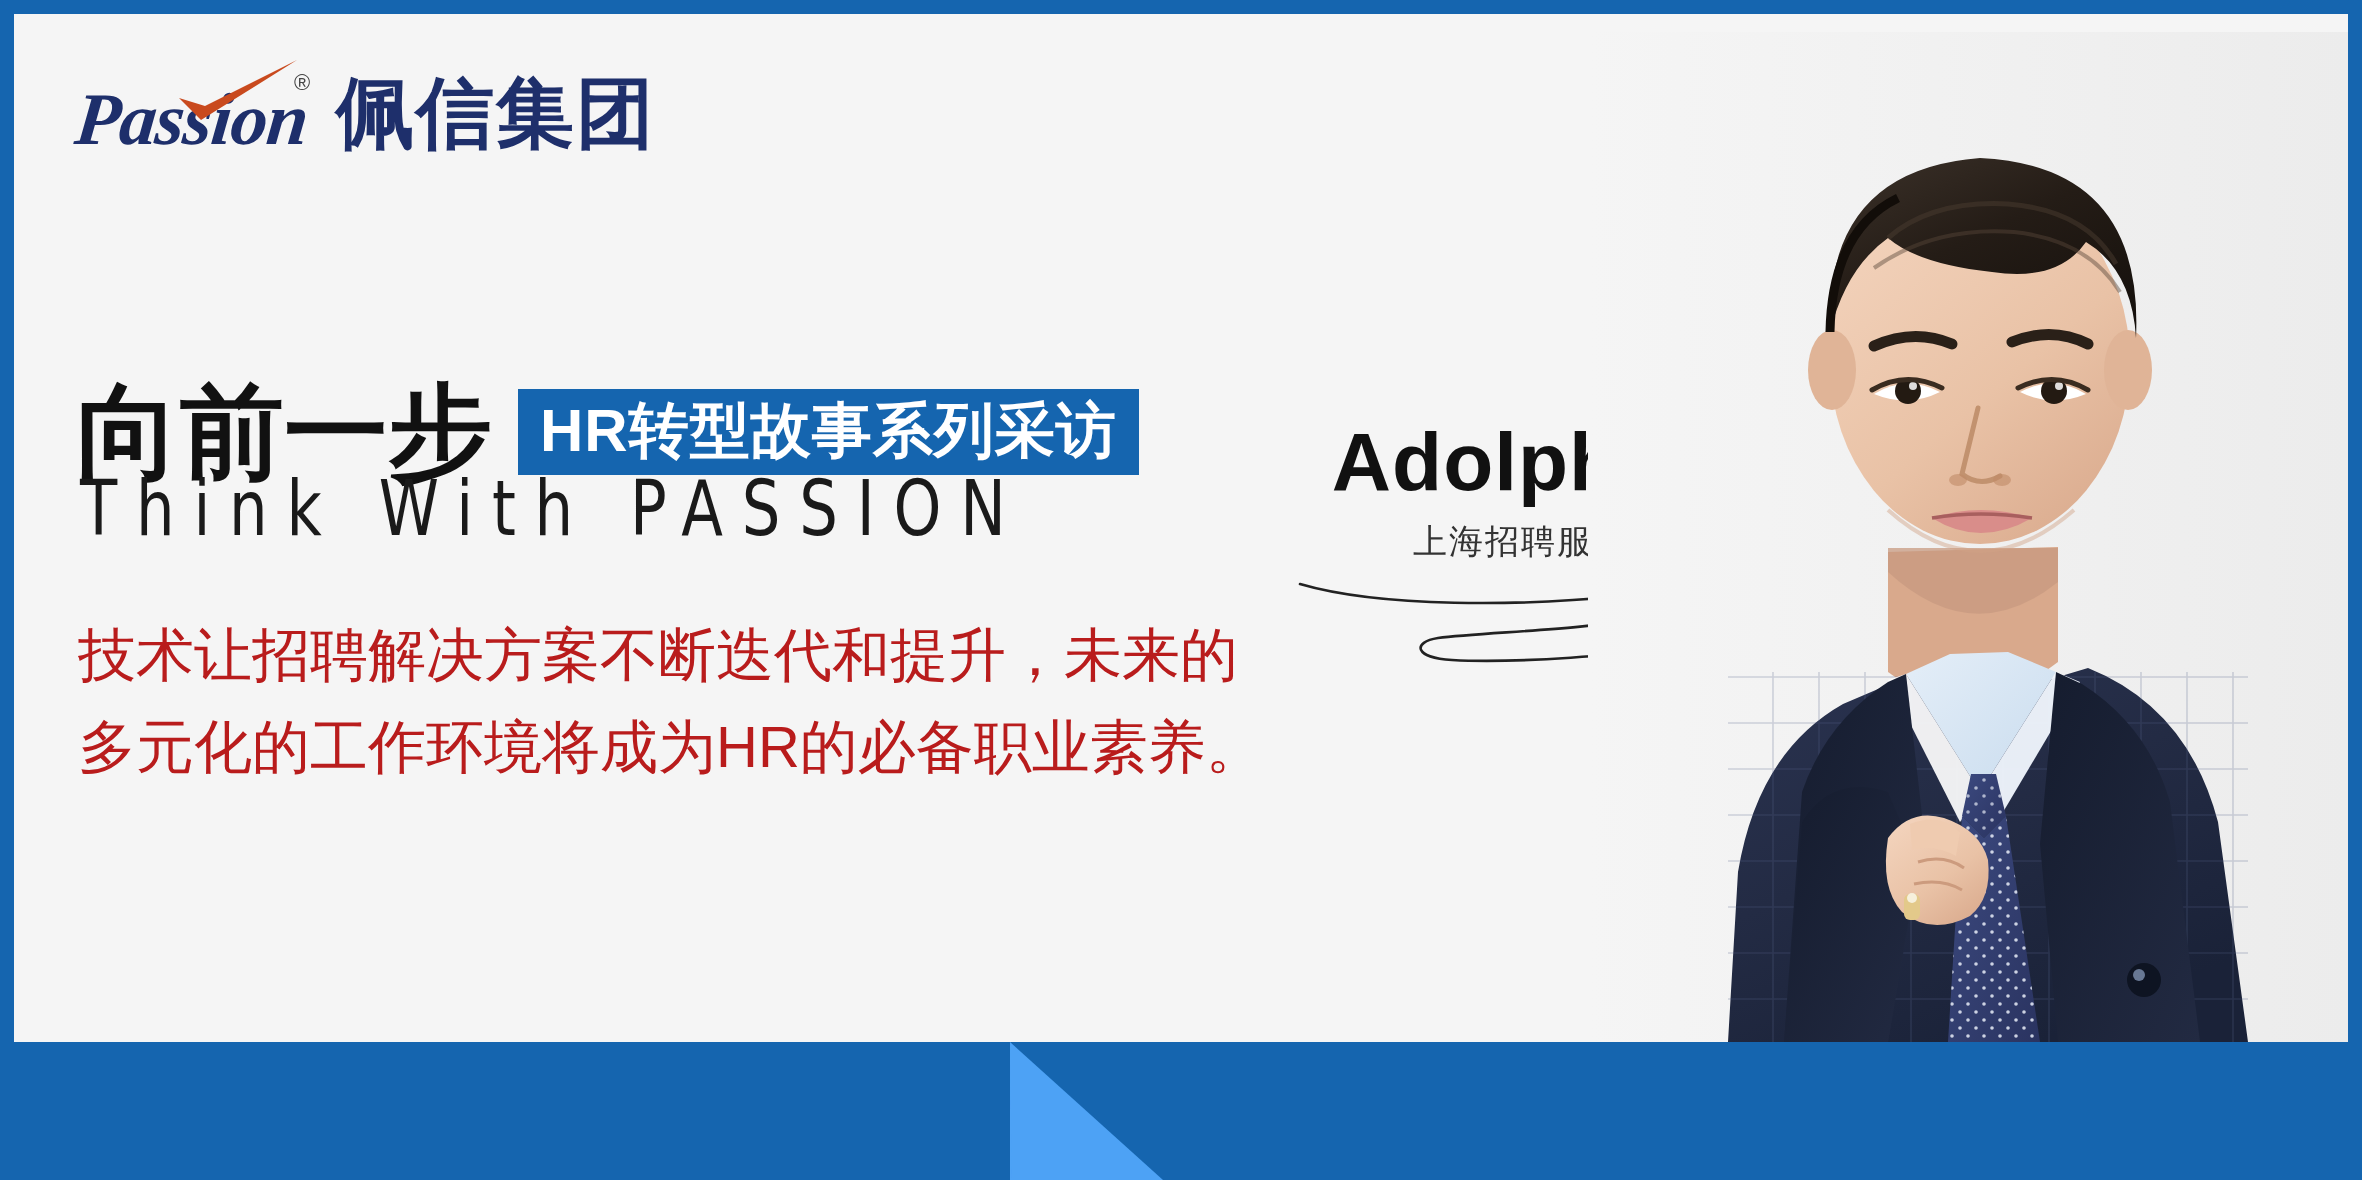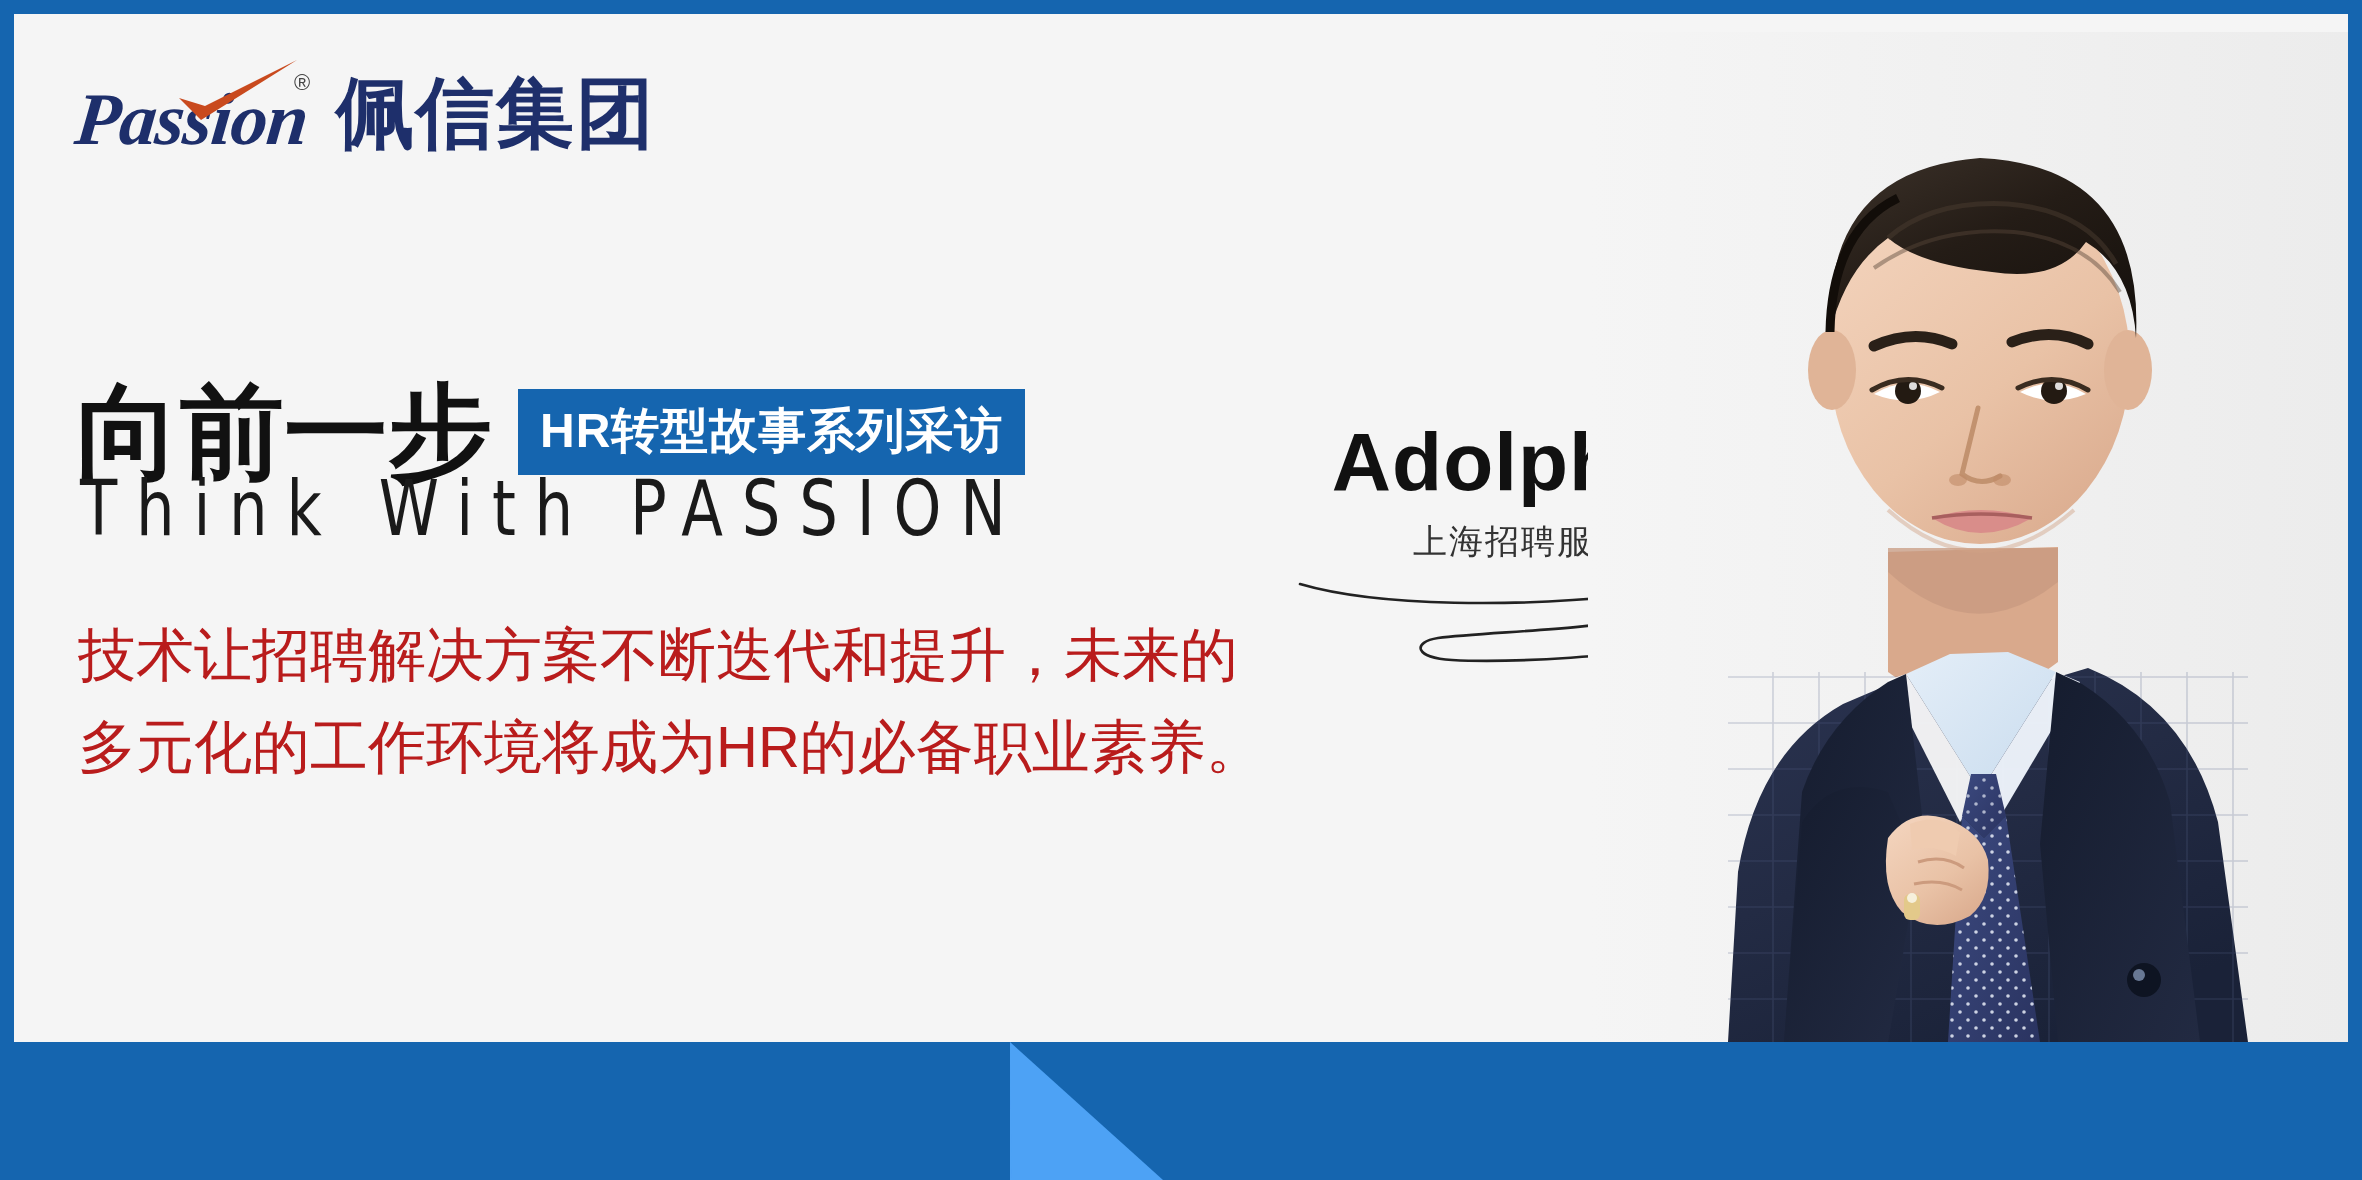--- a/index.html
+++ b/index.html
@@ -62,21 +62,21 @@
   .headline-cn{
     font-size:104px;font-weight:700;
     color:#111;letter-spacing:0px;
     line-height:104px;
     white-space:nowrap;
   }
   .badge{
     margin-left:26px;
     background:#1565AF;
     color:#fff;
-    font-size:48px;font-weight:700;
+    font-size:60px;font-weight:700;
     letter-spacing:1px;
     padding:16px 22px 18px 22px;
     white-space:nowrap;
     line-height:52px;
   }
 
   
   .tagline{
     position:absolute;left:66px;top:452px;
     font-size:72px;

